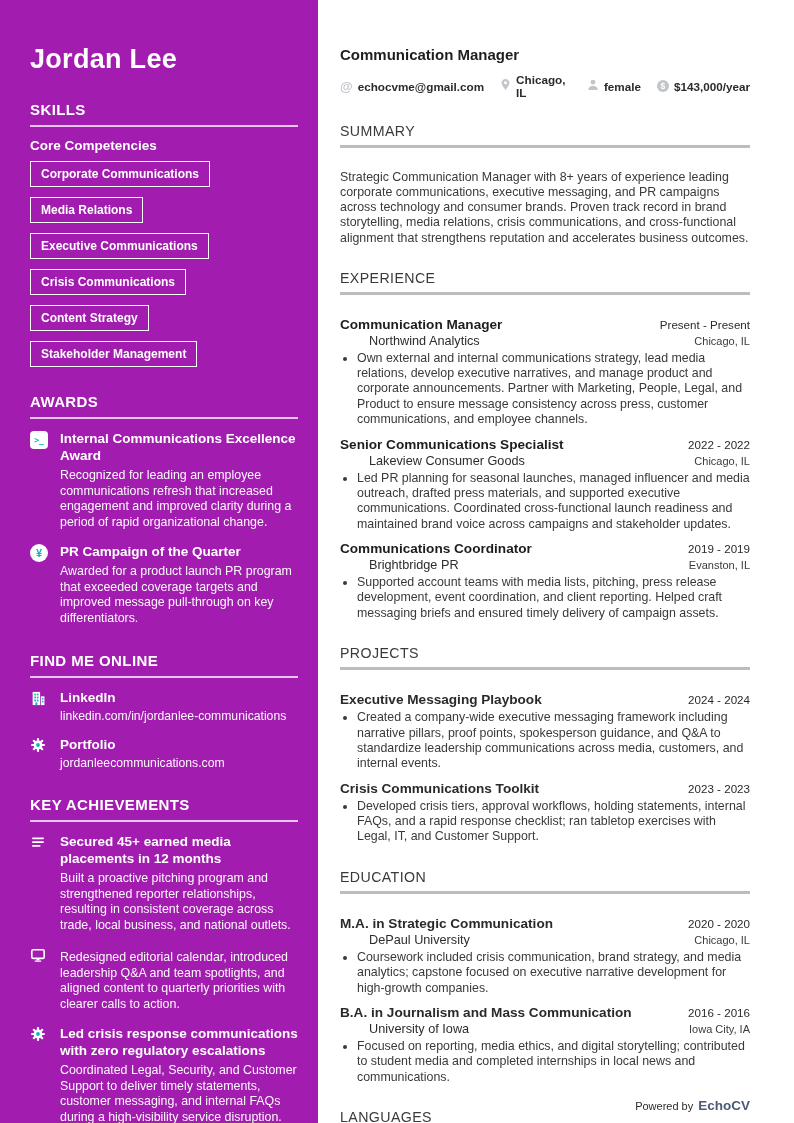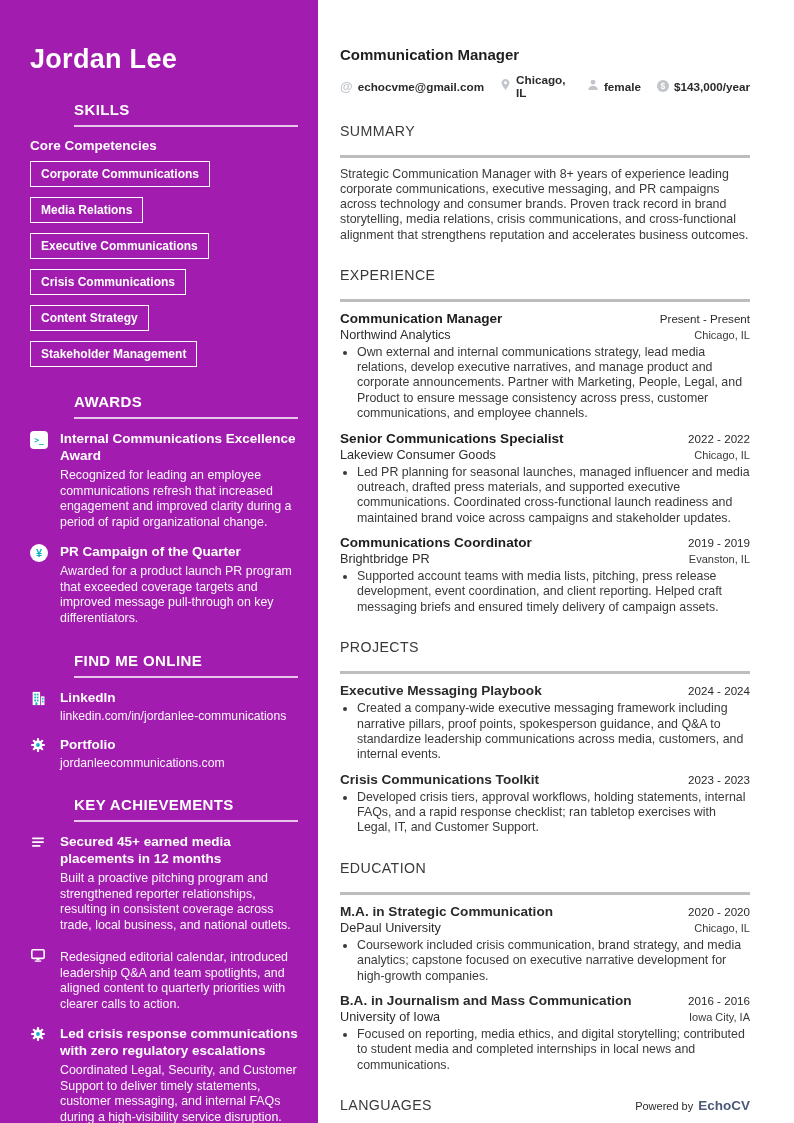--- a/index.html
+++ b/index.html
@@ -16,21 +16,20 @@
     position:absolute; left:0; top:0; bottom:0; width:318px;
     background:#a21caf; color:#ffffff;
     padding:44px 20px 18px 30px;
   }
   .name { font-size:27px; font-weight:bold; letter-spacing:.3px; }
   .sb-section { margin-top:26px; }
   .sb-heading {
     font-size:15px; font-weight:bold; letter-spacing:.4px;
     padding-bottom:7px; border-bottom:2px solid rgba(255,255,255,.75);
     margin-bottom:11px;
-    margin-left:44px;
   }
   .group-label { font-size:13.5px; font-weight:bold; margin-bottom:8px; }
   .chip {
     display:block; width:fit-content;
     border:1.5px solid #ffffff; color:#ffffff;
     font-size:12px; font-weight:bold;
     padding:5px 10px; margin-bottom:10px;
   }
   .sb-item { display:flex; gap:11px; margin-bottom:13px; }
   .sb-item-icon { flex:0 0 19px; padding-top:1px; }
@@ -57,30 +56,30 @@
   .contact-item { display:flex; align-items:center; gap:5px; }
   .contact-text { font-size:11.7px; font-weight:bold; color:#2b2b2b; }
   .at-glyph { color:#c2c6cb; font-size:13px; font-weight:bold; line-height:1; }
   .circle-badge {
     width:12px; height:12px; border-radius:50%; background:#c2c6cb;
     color:#fff; font-size:8.5px; font-weight:bold;
     display:flex; align-items:center; justify-content:center; line-height:1;
   }
   .m-heading {
     font-size:14.2px; color:#3a3a3a; letter-spacing:.4px;
-    padding-bottom:16px; border-bottom:3px solid #bdbdbd;
-    margin-top:24px; margin-bottom:9px;
+    padding-bottom:6px; border-bottom:3px solid #bdbdbd;
+    margin-top:24px; margin-bottom:22px;
   }
   .summary-text { font-size:12.4px; line-height:1.22; color:#3a3a3a; }
   .entry { margin-bottom:9px; }
   .entry-head { display:flex; justify-content:space-between; align-items:baseline; }
   .entry-title { font-size:13.6px; font-weight:bold; color:#1d1d1d; }
   .entry-title.plain { font-weight:bold; color:#2a2a2a; }
   .entry-dates { font-size:11.6px; color:#2a2a2a; white-space:nowrap; }
-  .entry-sub { display:flex; justify-content:space-between; align-items:baseline; margin-top:2px; }
+  .entry-sub { display:flex; justify-content:space-between; align-items:baseline; margin-top:2px;margin-left:29px; }
   .entry-company { font-size:12.7px; color:#2c2c2c; }
   .entry-loc { font-size:11px; color:#3a3a3a; white-space:nowrap; }
   .entry ul { margin:3px 0 0; padding-left:17px; }
   .entry li { font-size:12.4px; line-height:1.24; color:#3a3a3a; }
   
   .lang-row { display:flex; margin-top:13px; }
   .lang-item { flex:1; display:flex; align-items:center; justify-content:space-between; }
   .lang-item:first-child { padding-right:24px; }
   .lang-name { font-size:13.5px; color:#4d7c0f;text-align:center; }
   .lang-level { display:flex; align-items:center; gap:20px; }

